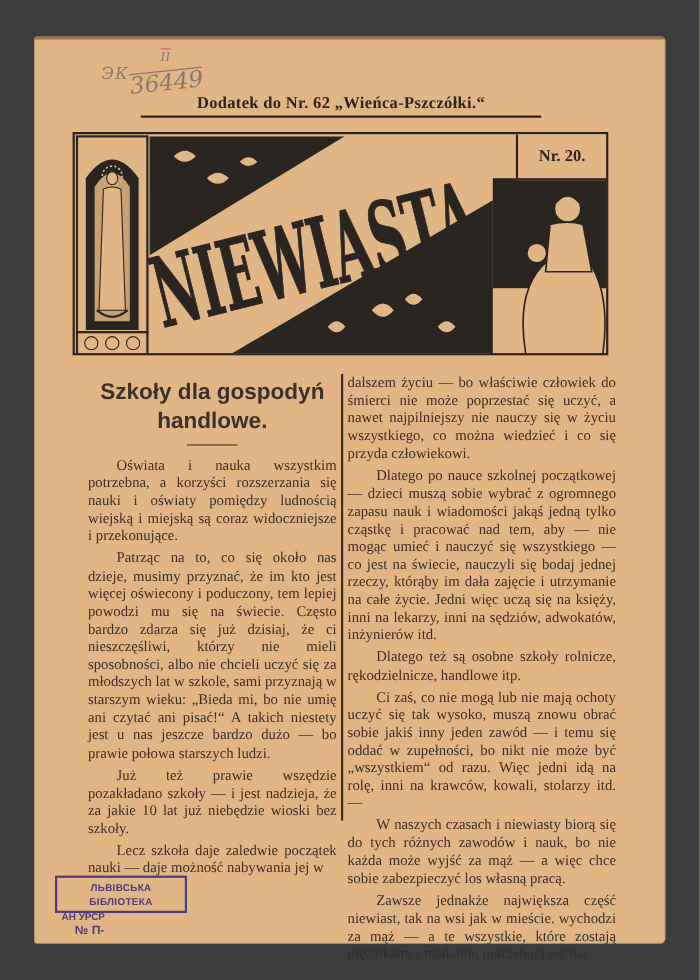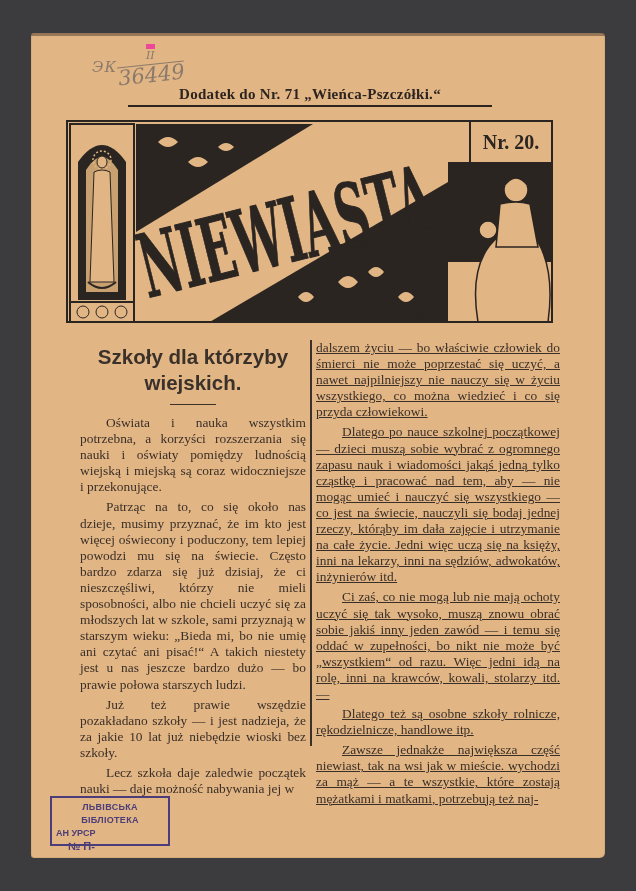--- a/index.html
+++ b/index.html
@@ -2,56 +2,56 @@
 <html><head>
 <meta charset="utf-8">
 <style>
   html, body { margin:0; padding:0; }
   body { width:636px; height:891px; background:#3c3c3e; position:relative; overflow:hidden; font-family:"DejaVu Serif", serif; }
   .page { position:absolute; left:31px; top:33px; width:574px; height:825px; background:#e2b584;
           border-radius:3px 4px 5px 3px; box-shadow:0 0 1px #5a4530 inset; }
   .page::before { content:""; position:absolute; left:0; top:0; right:0; height:3px; background:#5b4636; opacity:.55; border-radius:3px 3px 0 0;}
   .archive-note { position:absolute; left:80px; top:44px; color:#8a7a6c; font-family:"DejaVu Serif", serif; font-style:italic; }
   .archive-prefix { position:absolute; left:12px; top:14px; font-size:15px; letter-spacing:1px; }
-  .archive-roman { position:absolute; left:66px; top:0; font-size:11px; border-top:5px solid #ec4899; line-height:12px; padding-top:1px;text-align:right;}
+  .archive-roman { position:absolute; left:66px; top:0; font-size:11px; border-top:1px solid #ec4899; line-height:12px; padding-top:1px;text-align:right;}
   .archive-num { position:absolute; left:38px; top:20px; font-size:21px; transform:rotate(-6deg); border-top:1.5px solid #8a7a6c; line-height:20px;}
   .supplement { position:absolute; left:128px; top:86px; width:364px; text-align:center; font-family:"Liberation Serif", serif; font-weight:bold; font-size:15px; color:#2c2420; letter-spacing:.3px;
                 border-bottom:2px solid #2c2420; padding-bottom:2px; }
   .masthead { position:absolute; left:66px; top:120px; width:487px; height:203px; border:2px solid #2b2522; box-sizing:border-box; overflow:hidden; background:#e2b584;}
   .masthead svg { position:absolute; left:0; top:0; }
   .issue-box { position:absolute; right:0; top:0; width:80px; height:40px; border-left:2px solid #2b2522; border-bottom:2px solid #2b2522; background:#e2b584;
-               display:flex; align-items:center; justify-content:center; font-family:"Liberation Serif", serif; font-weight:bold; font-size:20px; color:#2b2522; }
+               display:flex; align-items:center; justify-content:center; font-family:"Liberation Serif", serif; font-weight:bold; font-size:15px; color:#2b2522; }
   .col { position:absolute; font-family:"Liberation Serif", serif; font-size:13.4px; line-height:16.1px; color:#3a2f28; text-align:justify; }
   .col-left { left:80px; top:344px; width:226px; }
-  .col-right { left:316px; top:340px; width:244px;text-decoration:underline; }
+  .col-right { left:316px; top:340px; width:244px; }
   .divider { position:absolute; left:310px; top:340px; width:2px; height:406px; background:#3b302a; }
   .title { font-family:"Liberation Sans", sans-serif; font-weight:bold; font-size:20.5px; line-height:26px; text-align:center; color:#3a312b; margin:0 0 0 0; }
   .title-rule { width:46px; height:1px; background:#3a312b; margin:8px auto 10px; }
   p { margin:0; text-indent:26px; }
   p + p { margin-top:4px; }
   .col-right p.cont { text-indent:0; }
-  .stamp { position:absolute; left:50px; top:796px; width:120px; height:50px; border:2px solid #4b3d7a; color:#4b3d7a;
+  .stamp { position:absolute; left:50px; top:796px; width:120px; height:34px; border:2px solid #4b3d7a; color:#4b3d7a;
            font-family:"Liberation Sans", sans-serif; font-weight:bold; font-size:9px; line-height:13px; box-sizing:border-box; padding:3px 4px;}
   .stamp .s1 { display:block; text-align:center; letter-spacing:.3px;}
   .stamp .s2 { display:block; text-align:left; }
   .stamp .s3 { display:block; padding-left:12px; font-size:11px;}
 </style>
 </head>
 <body>
 
 <div class="page">
 </div>
 
 <div class="archive-note">
   <span class="archive-prefix">ЭК</span>
   <span class="archive-roman">II</span>
   <span class="archive-num">36449</span>
 </div>
 
-<div class="supplement">Dodatek do Nr. 71 „Wieńca-Pszczółki.“</div>
+<div class="supplement">Dodatek do Nr. 62 „Wieńca-Pszczółki.“</div>
 
 <div class="masthead">
   <svg width="487" height="203" viewBox="0 0 487 203">
 
     <rect x="2" y="2" width="64" height="178" fill="#e2b584" stroke="#2b2522" stroke-width="2"></rect>
     <path d="M10 178 L10 40 Q34 6 58 40 L58 178 Z" fill="#2b2522"></path>
     <path d="M18 170 L18 48 Q34 22 50 48 L50 170 Z" fill="#c9a070"></path>
     <circle cx="34" cy="38" r="9" fill="none" stroke="#e2b584" stroke-width="1.5" stroke-dasharray="2 2"></circle>
     <ellipse cx="34" cy="40" rx="5" ry="6" fill="#e2b584" stroke="#2b2522"></ellipse>
     <path d="M26 50 Q34 46 42 50 L46 160 L22 160 Z" fill="#e2b584" stroke="#2b2522"></path>
@@ -75,35 +75,36 @@
     <circle cx="448" cy="68" r="12" fill="#e2b584" stroke="#2b2522" stroke-width="1.5"></circle>
     <path d="M436 64 Q448 48 460 64" fill="#e2b584" stroke="#2b2522" stroke-width="1.5"></path>
     <path d="M432 82 Q448 78 462 82 L470 125 L428 125 Z" fill="#e2b584" stroke="#2b2522" stroke-width="1.5"></path>
     <circle cx="420" cy="108" r="9" fill="#e2b584" stroke="#2b2522" stroke-width="1.5"></circle>
     <text x="350" y="196" font-family="DejaVu Sans, sans-serif" font-size="8" fill="#2b2522">JK</text>
   </svg>
   <div class="issue-box">Nr. 20.</div>
 </div>
 
 <div class="col col-left">
-  <div class="title">Szkoły dla którzyby wiejskich.</div>
+  <div class="title">Szkoły dla gospodyń handlowe.</div>
   <div class="title-rule"></div>
   <p>Oświata i nauka wszystkim potrzebna, a korzyści rozszerzania się nauki i oświaty pomiędzy ludnością wiejską i miejską są coraz widoczniejsze i przekonujące.</p>
   <p>Patrząc na to, co się około nas dzieje, musimy przyznać, że im kto jest więcej oświecony i poduczony, tem lepiej powodzi mu się na świecie. Często bardzo zdarza się już dzisiaj, że ci nieszczęśliwi, którzy nie mieli sposobności, albo nie chcieli uczyć się za młodszych lat w szkole, sami przyznają w starszym wieku: „Bieda mi, bo nie umię ani czytać ani pisać!“ A takich niestety jest u nas jeszcze bardzo dużo — bo prawie połowa starszych ludzi.</p>
   <p>Już też prawie wszędzie pozakładano szkoły — i jest nadzieja, że za jakie 10 lat już niebędzie wioski bez szkoły.</p>
   <p>Lecz szkoła daje zaledwie początek nauki — daje możność nabywania jej w</p>
 </div>
 
 <div class="divider"></div>
 
 <div class="col col-right">
   <p class="cont">dalszem życiu — bo właściwie człowiek do śmierci nie może poprzestać się uczyć, a nawet najpilniejszy nie nauczy się w życiu wszystkiego, co można wiedzieć i co się przyda człowiekowi.</p>
   <p>Dlatego po nauce szkolnej początkowej — dzieci muszą sobie wybrać z ogromnego zapasu nauk i wiadomości jakąś jedną tylko cząstkę i pracować nad tem, aby — nie mogąc umieć i nauczyć się wszystkiego — co jest na świecie, nauczyli się bodaj jednej rzeczy, którąby im dała zajęcie i utrzymanie na całe życie. Jedni więc uczą się na księży, inni na lekarzy, inni na sędziów, adwokatów, inżynierów itd.</p>
+  <p>Dlatego też są osobne szkoły rolnicze, rękodzielnicze, handlowe itp.</p>
   <p>Ci zaś, co nie mogą lub nie mają ochoty uczyć się tak wysoko, muszą znowu obrać sobie jakiś inny jeden zawód — i temu się oddać w zupełności, bo nikt nie może być „wszystkiem“ od razu. Więc jedni idą na rolę, inni na krawców, kowali, stolarzy itd. —</p>
-  <p>Dlatego też są osobne szkoły rolnicze, rękodzielnicze, handlowe itp.</p>
+  <p>W naszych czasach i niewiasty biorą się do tych różnych zawodów i nauk, bo nie każda może wyjść za mąż — a więc chce sobie zabezpieczyć los własną pracą.</p>
   <p>Zawsze jednakże największa część niewiast, tak na wsi jak w mieście. wychodzi za mąż — a te wszystkie, które zostają mężatkami i matkami, potrzebują też naj-</p>
 </div>
 
 <div class="stamp">
   <span class="s1">ЛЬВІВСЬКА БІБЛІОТЕКА</span>
   <span class="s2">АН УРСР</span>
   <span class="s3">№ П-</span>
 </div>
 
 </body></html>

